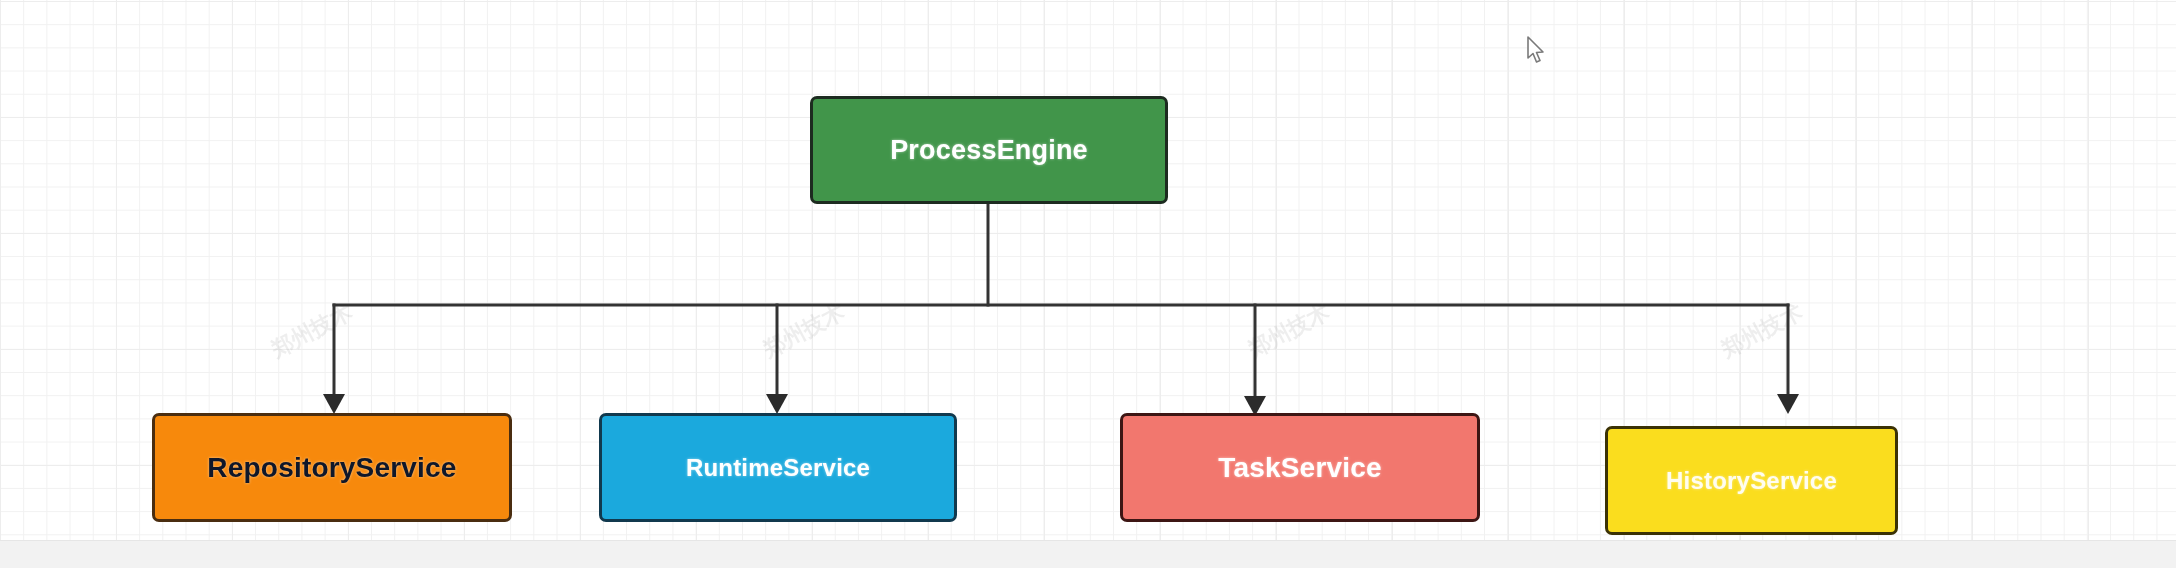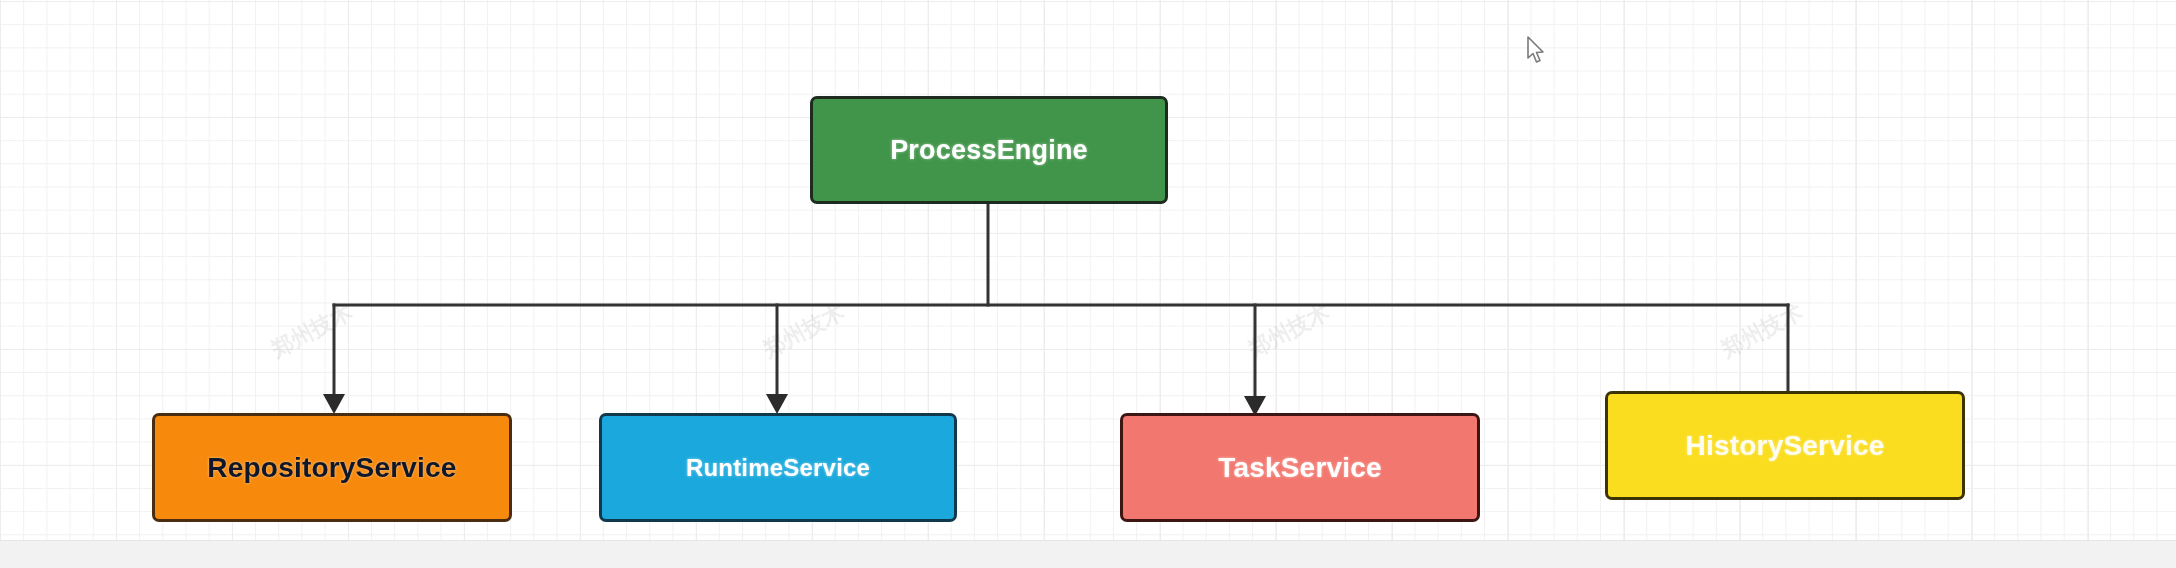--- a/index.html
+++ b/index.html
@@ -107,27 +107,27 @@
     width: 360px;
     height: 109px;
     background: #f2776e;
     border: 3px solid #3d1614;
     color: #ffffff;
     font-size: 28px;
   }
 
   #node-history-service {
     left: 1605px;
-    top: 391px;
-    width: 360px;
+    top: 426px;
+    width: 293px;
     height: 109px;
     background: #fadd1e;
     border: 3px solid #3b3205;
     color: #fffdf0;
-    font-size: 28px;
+    font-size: 24px;
   }
 
   
   .watermark {
     position: absolute;
     color: rgba(120, 120, 120, 0.13);
     font-size: 22px;
     font-weight: bold;
     transform: rotate(-28deg);
     white-space: nowrap;

